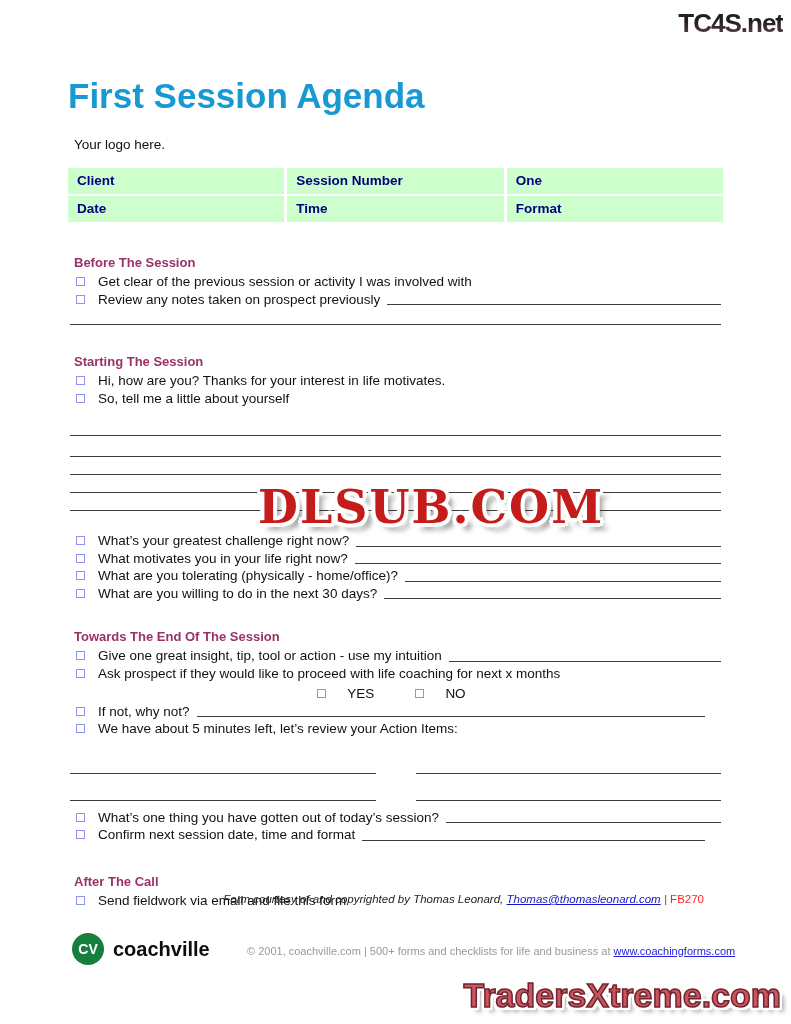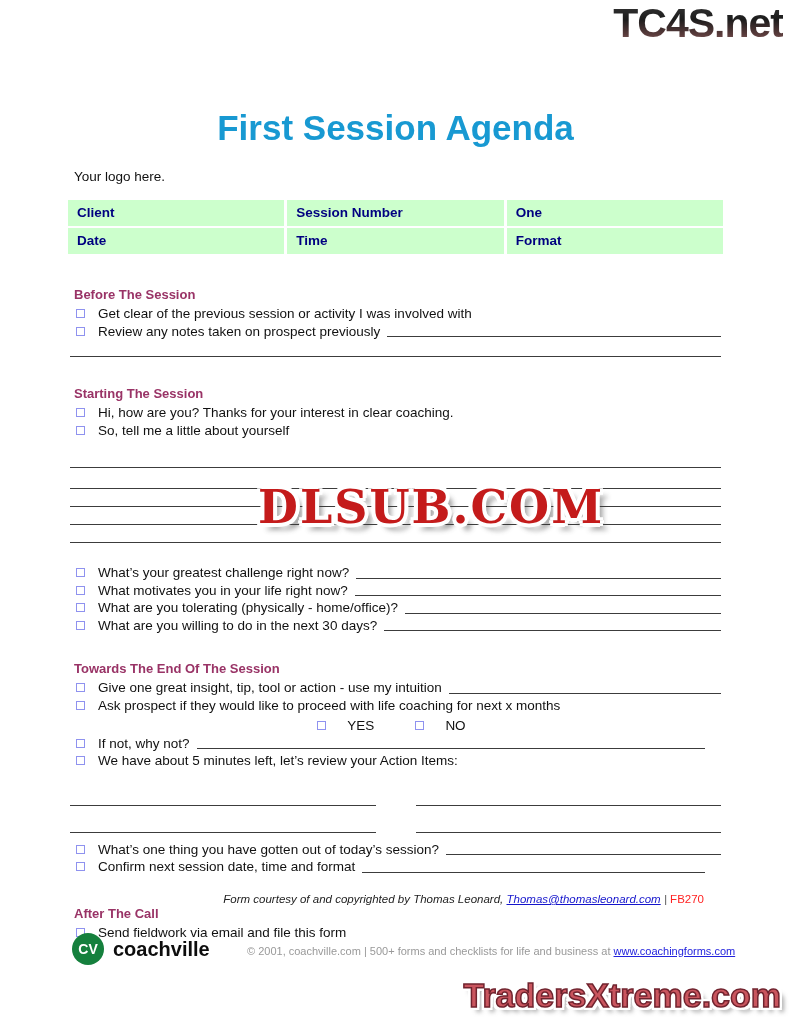--- a/index.html
+++ b/index.html
@@ -5,21 +5,21 @@
   html,body{margin:0;padding:0;background:#e8e8e8;}
   .page{
     position:relative;width:791px;height:1024px;background:#ffffff;margin:0 auto;
     font-family:"Liberation Sans","DejaVu Sans",sans-serif;color:#111;overflow:hidden;
   }
   .content{padding:0 68px;}
 
   
   .tc4s{
     position:absolute;top:0px;right:8px;
-    font-size:41px;font-weight:900;letter-spacing:-1px;line-height:46px;
+    font-size:26px;font-weight:900;letter-spacing:-1px;line-height:46px;
     background:linear-gradient(180deg,#3c3c3c 0%,#1c1c1c 42%,#5a3c3c 75%,#9b7070 100%);
     -webkit-background-clip:text;background-clip:text;color:transparent;-webkit-text-fill-color:transparent;
   }
   .wm-dlsub{
     position:absolute;left:258px;top:480px;z-index:5;
     font-family:"DejaVu Serif","Liberation Serif",serif;
     font-size:46px;font-weight:900;letter-spacing:2px;color:#c41b1b;
     text-shadow:
       -3px -3px 0 #fff,3px -3px 0 #fff,-3px 3px 0 #fff,3px 3px 0 #fff,
       0 -4px 0 #fff,0 4px 0 #fff,-4px 0 0 #fff,4px 0 0 #fff,
@@ -29,21 +29,21 @@
     position:absolute;right:10px;top:976px;z-index:5;
     font-size:34px;font-weight:bold;letter-spacing:0px;color:#c9555e;
     -webkit-text-stroke:1.5px #70232e;
     text-shadow:
       -3px -3px 0 #fff,3px -3px 0 #fff,-3px 3px 0 #fff,3px 3px 0 #fff,
       0 -3px 0 #fff,0 3px 0 #fff,-3px 0 0 #fff,3px 0 0 #fff,
       5px 5px 4px rgba(80,80,80,.5);
   }
 
   
-  .title{margin:0;padding-top:108px;text-align:center;font-size:35px;line-height:40px;font-weight:bold;color:#1899d2;}
+  .title{margin:0;padding-top:76px;font-size:35px;line-height:40px;font-weight:bold;color:#1899d2;}
   .logo-here{margin-top:21px;font-size:13.5px;padding-left:6px;}
 
   
   .info-table{margin-top:16px;display:grid;grid-template-columns:1fr 1fr 1fr;gap:2px 3px;}
   .info-table .cell{background:#ccffcc;color:#000080;font-weight:bold;font-size:13.5px;padding:5px 9px 6px;}
 
   
   .sec-h{font-size:13px;font-weight:bold;color:#993366;margin:0 0 3px 6px;}
   .mt-before{margin-top:33px;}
   .mt-starting{margin-top:29px;}
@@ -109,21 +109,21 @@
     <div class="item">
       <span class="cb"></span>
       <span class="txt">Review any notes taken on prospect previously</span>
       <span class="fl"></span>
     </div>
     <div class="single-line"></div>
 
     <div class="sec-h mt-starting">Starting The Session</div>
     <div class="item">
       <span class="cb"></span>
-      <span class="txt">Hi, how are you? Thanks for your interest in clear coaching.</span>
+      <span class="txt">Hi, how are you? Thanks for your interest in life motivates.</span>
     </div>
     <div class="item">
       <span class="cb"></span>
       <span class="txt">So, tell me a little about yourself</span>
     </div>
     <div class="blines">
       <div></div>
       <div></div>
       <div></div>
       <div></div>

